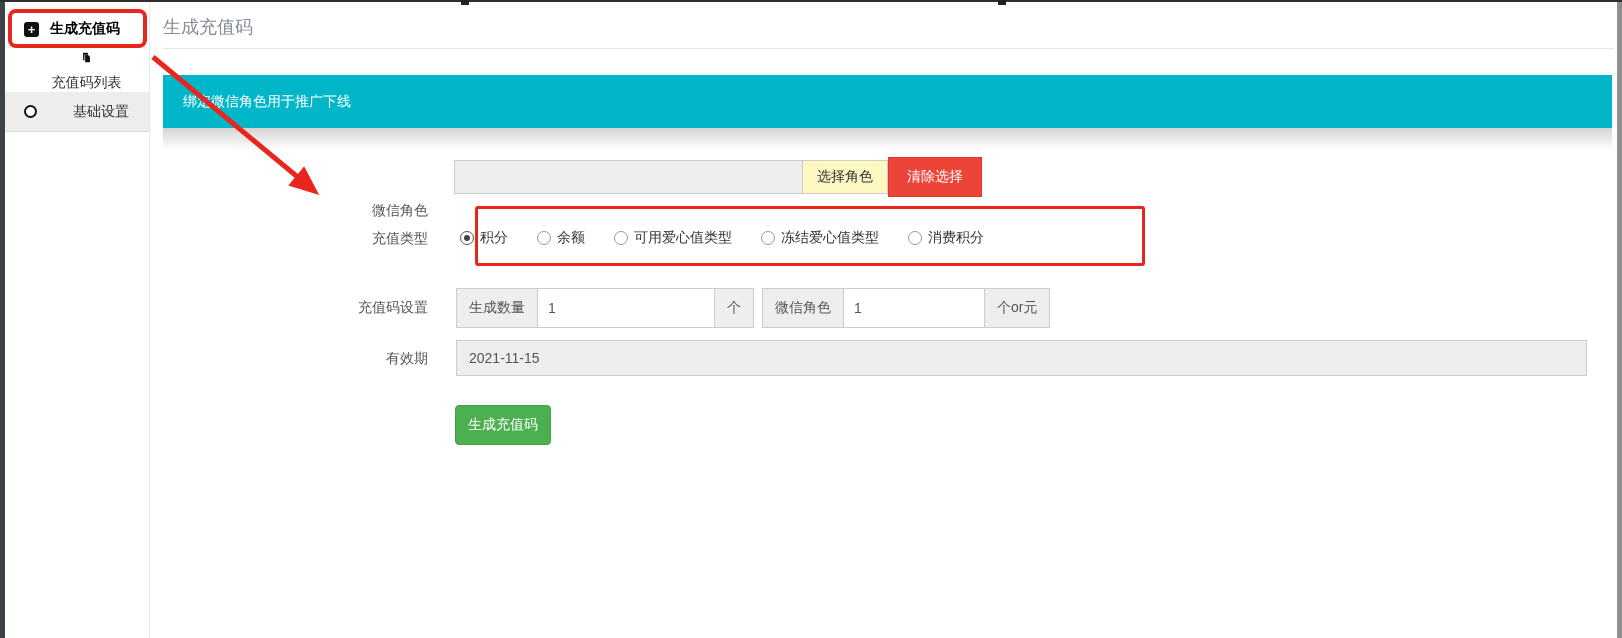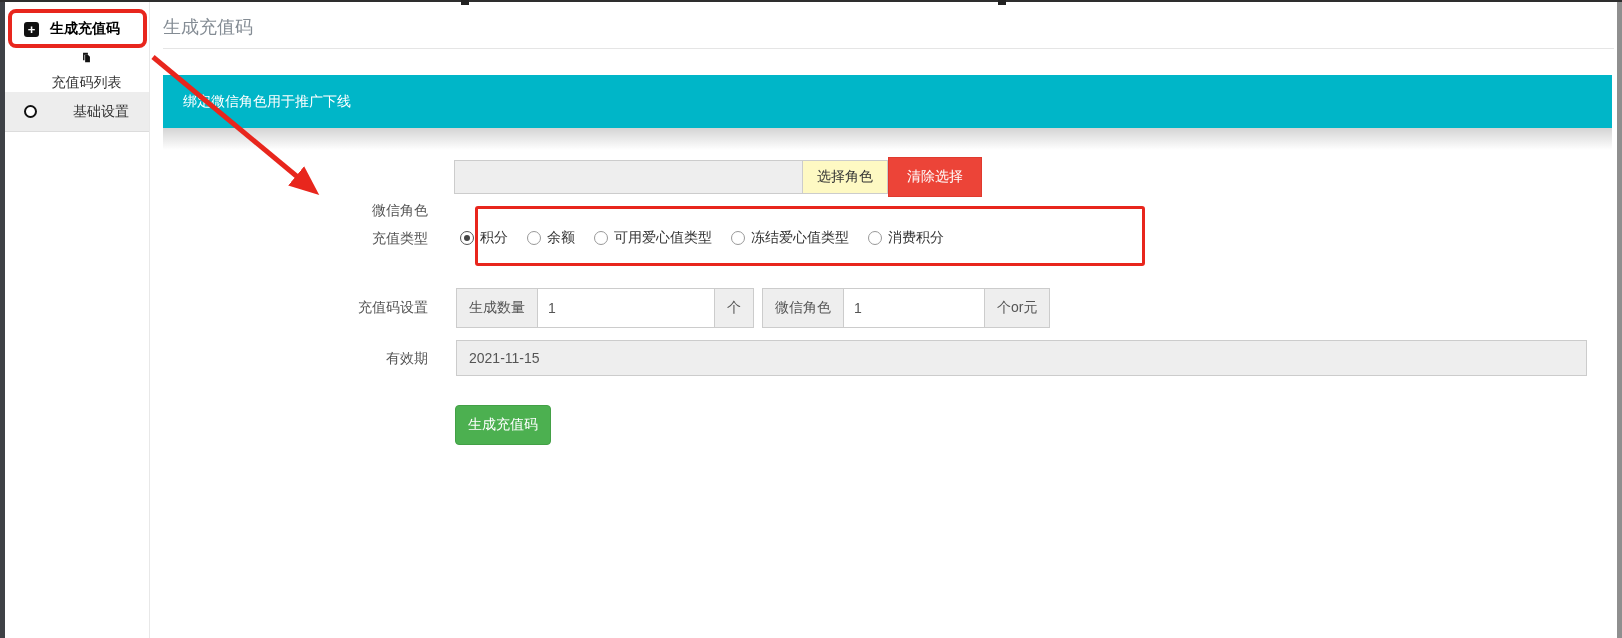--- a/index.html
+++ b/index.html
@@ -40,21 +40,21 @@
   .lbl-1 { left:148px; top:168px;margin-top:32px; }
   .lbl-2 { left:148px; top:228px; }
   .lbl-3 { left:148px; top:297px; }
   .lbl-4 { left:148px; top:348px; }
 
   .input-dis { background:#eee; border:1px solid #ccc; color:#555; font-size:14px; padding:1px 12px; font-family:inherit; }
   .role-input { position:absolute; left:304px; top:158px; width:349px; height:34px; }
   .btn-select { position:absolute; left:652px; top:158px; width:86px; height:34px; background:#fef9c3; border:1px solid #ccc; font-size:14px; color:#333; cursor:pointer; font-family:inherit; }
   .btn-clear { position:absolute; left:738px; top:155px; width:94px; height:40px; background:#ec4438; border:1px solid #e03a2e; color:#fff; font-size:14px; cursor:pointer; font-family:inherit; }
 
-  .radio-row { position:absolute; left:310px; top:227px; display:flex; align-items:center; gap:19px; font-size:14px; color:#333; }
+  .radio-row { position:absolute; left:310px; top:227px; display:flex; align-items:center; gap:29px; font-size:14px; color:#333; }
   .radio-item { display:flex; align-items:center; gap:6px; cursor:pointer; }
   .radio { width:14px; height:14px; border:1px solid #999; border-radius:50%; background:#fff; position:relative; flex:none; }
   .radio.checked { border-color:#555; }
   .radio.checked::after { content:''; position:absolute; left:3px; top:3px; width:6px; height:6px; border-radius:50%; background:#444; }
 
   .annotation-box { position:absolute; border:3px solid #e8261d; z-index:20; pointer-events:none; }
   .ab-sidebar { left:8px; top:9px; width:139px; height:39px; border-width:4px; border-radius:8px; }
   .ab-type { left:325px; top:204px; width:670px; height:60px; border-radius:3px; }
   .arrow-svg { position:absolute; left:0; top:0; width:1622px; height:638px; z-index:21; pointer-events:none; }
 

